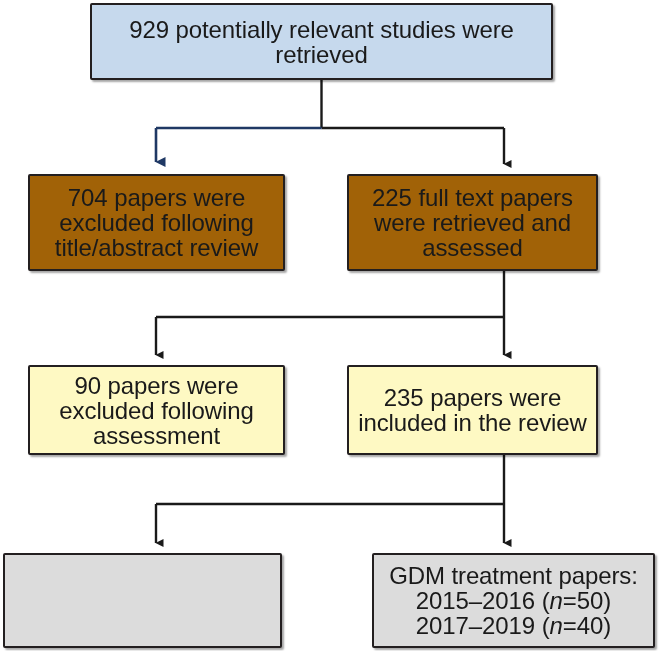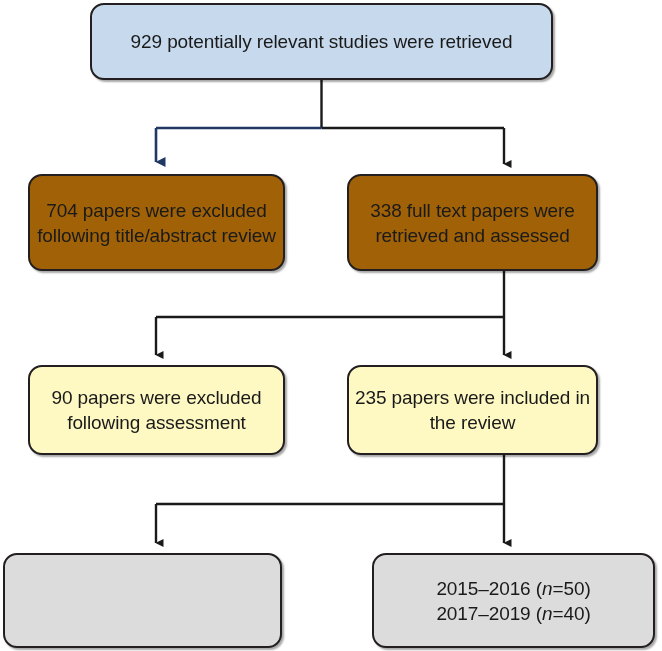--- a/index.html
+++ b/index.html
@@ -14,27 +14,27 @@
     position: relative;
     width: 662px;
     height: 651px;
     background: #ffffff;
     overflow: hidden;
   }
   .node {
     position: absolute;
     box-sizing: border-box;
     border: 2px solid #231f20;
-    border-radius: 14px;
+    border-radius: 2px;
     display: flex;
     align-items: center;
     justify-content: center;
     text-align: center;
     color: #1a1a1a;
-    font-size: 19px;
+    font-size: 24px;
     line-height: 25px;
     letter-spacing: -0.1px;
     box-shadow: 2px 2px 2px rgba(0,0,0,0.35);
   }
   .node .txt {
     display: block;
     width: 100%;
     white-space: pre-line;
     padding: 0 6px;
   }
@@ -93,32 +93,32 @@
 
   <div class="node node-blue" style="left:90px; top:3px; width:463px; height:77px;">
     <span class="txt">929 potentially relevant studies were retrieved</span>
   </div>
 
   <div class="node node-grey" style="left:28px; top:174px; width:257px; height:97px;">
     <span class="txt">704 papers were excluded following title/abstract review</span>
   </div>
 
   <div class="node node-grey" style="left:347px; top:174px; width:251px; height:97px;">
-    <span class="txt">338 full text papers were retrieved and assessed</span>
+    <span class="txt">225 full text papers were retrieved and assessed</span>
   </div>
 
   <div class="node node-khaki" style="left:28px; top:365px; width:257px; height:90px;">
     <span class="txt">90 papers were excluded following assessment</span>
   </div>
 
   <div class="node node-khaki" style="left:347px; top:365px; width:251px; height:90px;">
     <span class="txt">235 papers were included in the review</span>
   </div>
 
   <div class="node node-grey2" style="left:3px; top:553px; width:279px; height:95px;">
     <span class="txt" id="gdm-prevention-text"></span>
   </div>
 
   <div class="node node-grey2" style="left:372px; top:553px; width:283px; height:95px;">
-    <span class="txt" id="gdm-treatment-text"><div>2015–2016 (<span class="italic-n">n</span>=50)</div><div>2017–2019 (<span class="italic-n">n</span>=40)</div></span>
+    <span class="txt" id="gdm-treatment-text"><div>GDM treatment papers:</div><div>2015–2016 (<span class="italic-n">n</span>=50)</div><div>2017–2019 (<span class="italic-n">n</span>=40)</div></span>
   </div>
 
 </div>
 
 </body></html>

